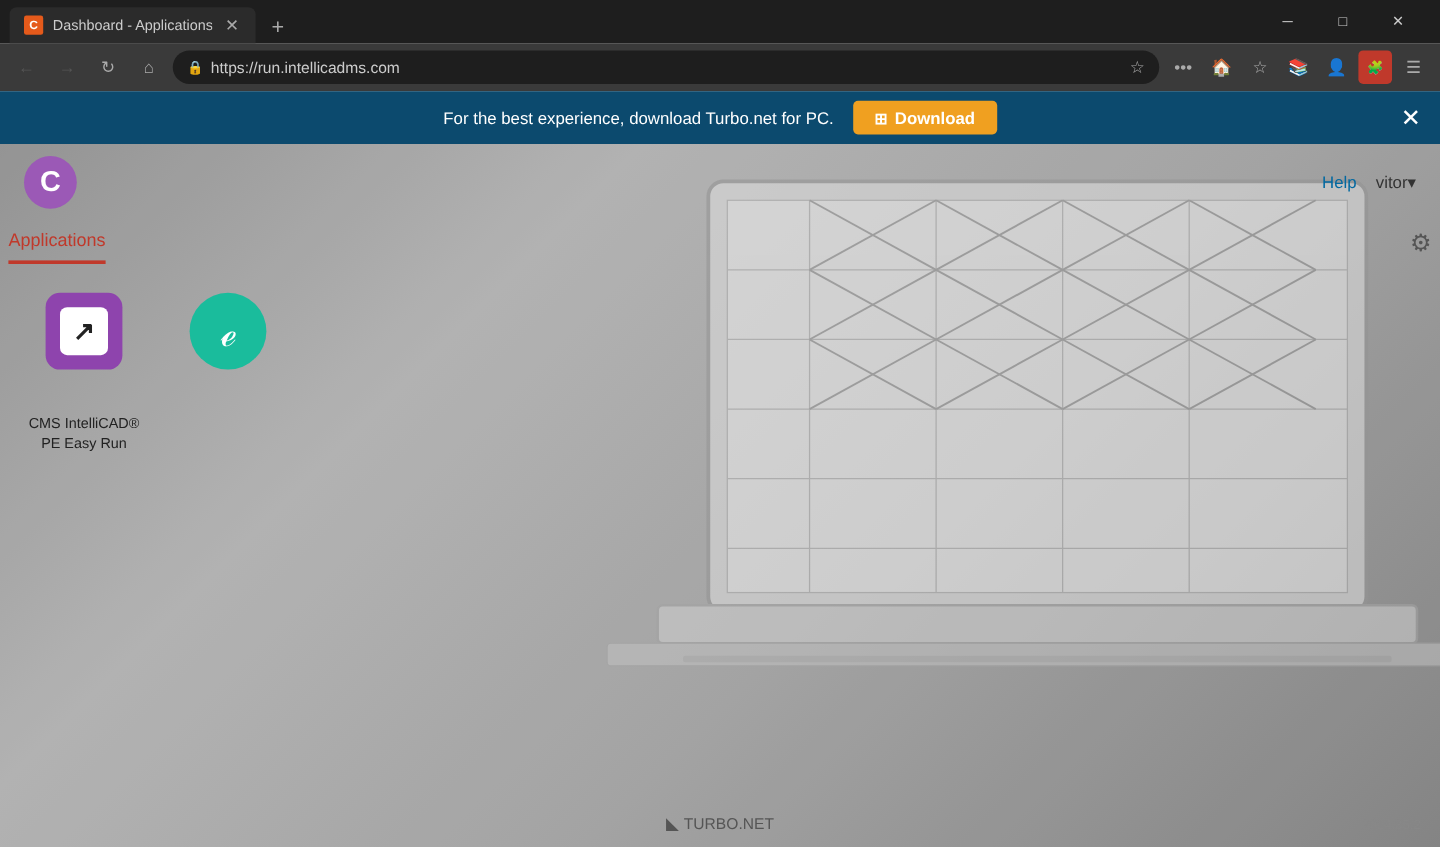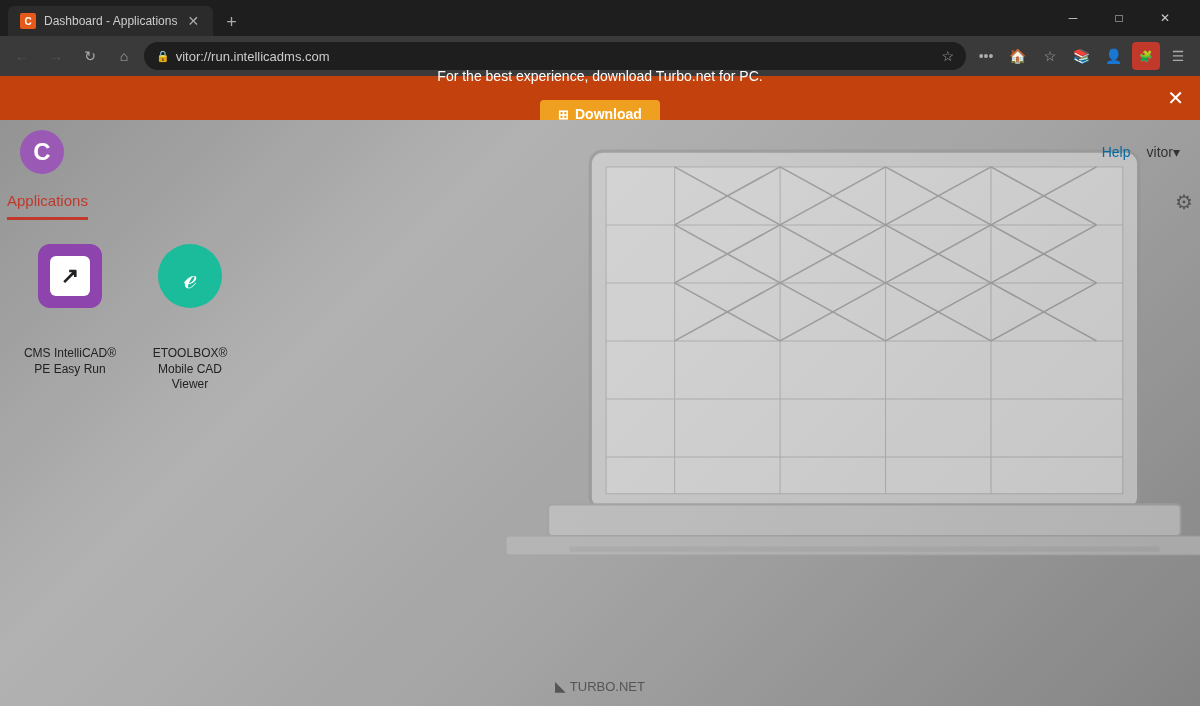--- a/index.html
+++ b/index.html
@@ -122,28 +122,27 @@
     .extensions-icon {
       width: 28px; height: 28px;
       background: #c0392b;
       border-radius: 4px;
       display: flex; align-items: center; justify-content: center;
       color: white; font-size: 11px; cursor: pointer;
     }
 
     
     .download-banner {
-      background: #c2410c;
+      background: #0c4a6e;
       display: flex;
       align-items: center;
       justify-content: center;
       height: 44px;
       gap: 16px;
       position: relative;
-      flex-direction: column;
     }
     .banner-text {
       color: white;
       font-size: 14px;
     }
     .download-btn {
       background: #f0a020;
       border: none;
       color: white;
       padding: 6px 18px;
@@ -359,21 +358,21 @@
     </div>
   </div>
 
   <div class="address-bar">
     <button class="nav-btn disabled">←</button>
     <button class="nav-btn disabled">→</button>
     <button class="nav-btn">↻</button>
     <button class="nav-btn">⌂</button>
     <div class="url-bar">
       <span class="url-lock">🔒</span>
-      <span class="url-text">vitor://run.intellicadms.com</span>
+      <span class="url-text">https://run.intellicadms.com</span>
       <span class="url-star">☆</span>
     </div>
     <div class="toolbar-icons">
       <button class="tb-icon">•••</button>
       <button class="tb-icon">🏠</button>
       <button class="tb-icon">☆</button>
       <button class="tb-icon">📚</button>
       <button class="tb-icon">👤</button>
       <div class="extensions-icon">🧩</div>
       <button class="tb-icon">☰</button>
@@ -472,21 +471,20 @@
             <span class="cms-arrow">↗</span>
           </div>
         </div>
         <span class="app-name">CMS IntelliCAD®<br>PE Easy Run</span>
       </div>
 
       <div class="app-item">
         <div class="app-icon app-icon-etoolbox">
           <span class="etoolbox-inner">ℯ</span>
         </div>
-        <span class="app-name">ETOOLBOX®<br>Mobile CAD Viewer</span>
       </div>
 
     </div>
 
   </div>
 
   <div class="site-footer">
     <div class="footer-logo-text">
       <span class="footer-logo-icon">◣</span>
       <span>TURBO.NET</span>

